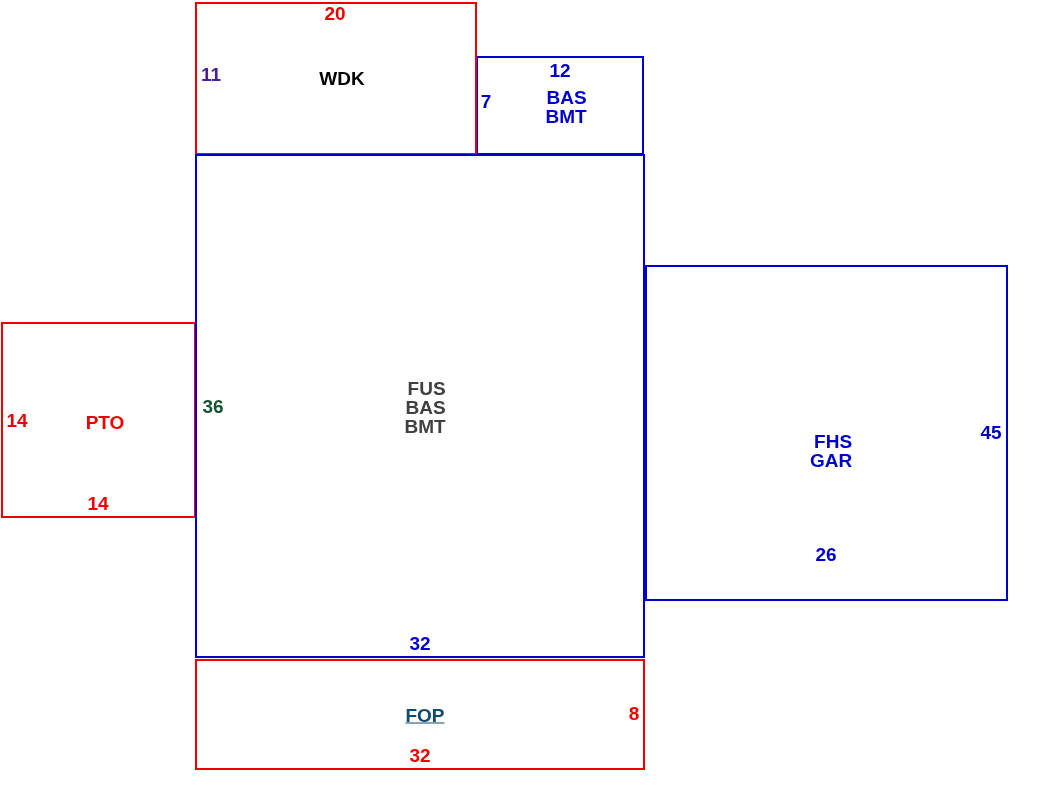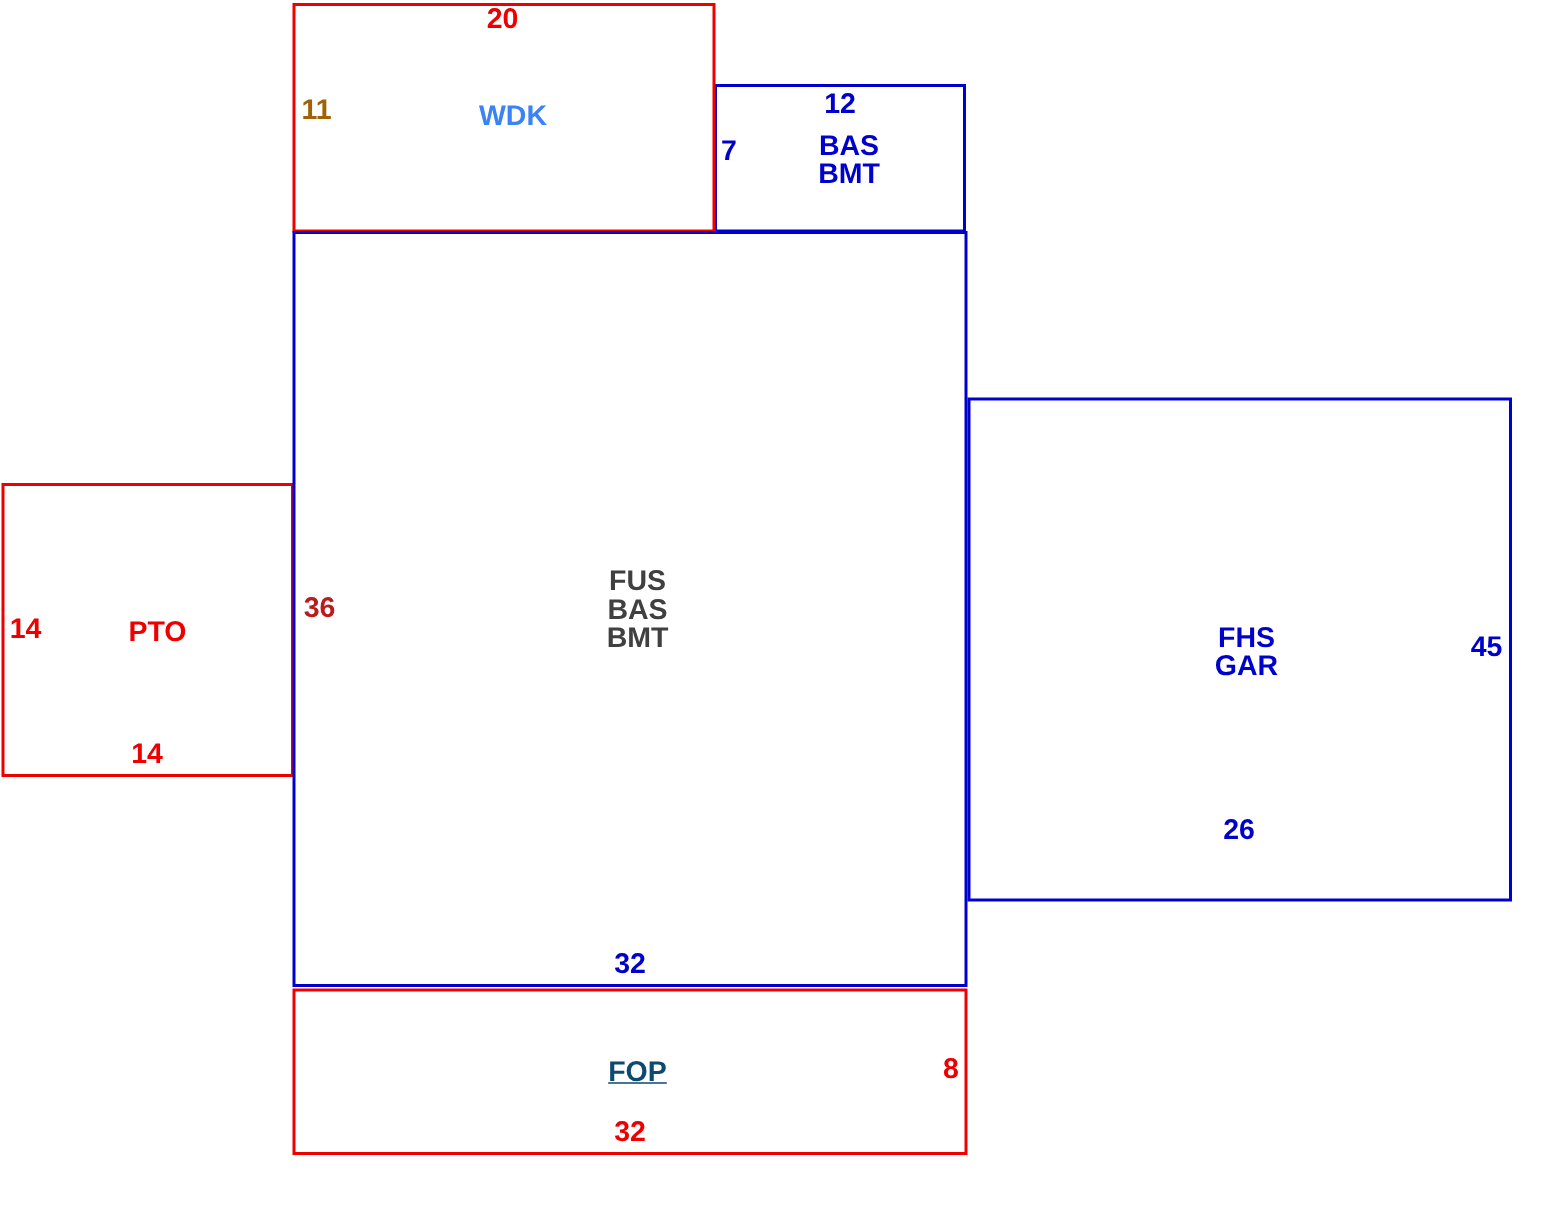--- a/index.html
+++ b/index.html
@@ -22,60 +22,60 @@
     background: transparent;
   }
   .label {
     position: absolute;
     transform: translate(-50%, -50%);
     font-family: "Liberation Sans", sans-serif;
     font-weight: bold;
     font-size: 19px;
     line-height: 19px;
     white-space: nowrap;
-    text-align: center;
+    text-align: right;
   }
 </style>
 </head>
 <body>
 
 <div id="sketch">
     <div class="room" style="left: 476px; top: 56px; width: 168px; height: 99px; border-color: rgb(0, 0, 204);"></div>
     <div class="room" style="left: 195px; top: 2px; width: 282px; height: 153px; border-color: rgb(238, 0, 0);"></div>
     <div class="room" style="left: 1px; top: 322px; width: 195px; height: 196px; border-color: rgb(238, 0, 0);"></div>
     <div class="room" style="left: 195px; top: 659px; width: 450px; height: 111px; border-color: rgb(238, 0, 0);"></div>
     <div class="room" style="left: 645px; top: 265px; width: 363px; height: 336px; border-color: rgb(0, 0, 204);"></div>
     <div class="room" style="left: 195px; top: 154px; width: 450px; height: 504px; border-color: rgb(0, 0, 204);"></div>
     <div class="label" style="left: 566px; top: 107px; color: rgb(0, 0, 204);">
       <div>BAS</div>
       <div>BMT</div>
     </div>
-    <div class="label" style="left: 342px; top: 78px; color: #3b82f6;">
+    <div class="label" style="left: 342px; top: 78px; color: #000000;">
       <div>WDK</div>
     </div>
     <div class="label" style="left: 105px; top: 422px; color: rgb(238, 0, 0);">
       <div>PTO</div>
     </div>
     <div class="label" style="left: 425px; top: 715px; color: #0c4a6e; text-decoration: underline;">
       <div>FOP</div>
     </div>
-    <div class="label" style="left: 831px; top: 435px; color: rgb(0, 0, 204);">
+    <div class="label" style="left: 831px; top: 451px; color: rgb(0, 0, 204);">
       <div>FHS</div>
       <div>GAR</div>
     </div>
     <div class="label" style="left: 425px; top: 407px; color: #404040;">
       <div>FUS</div>
       <div>BAS</div>
       <div>BMT</div>
     </div>
     <div class="label" style="left: 335px; top: 13px; color: rgb(238, 0, 0);">20</div>
-    <div class="label" style="left: 211px; top: 74px; color: #a16207;">11</div>
+    <div class="label" style="left: 211px; top: 74px; color: #4c1d95;">11</div>
     <div class="label" style="left: 560px; top: 70px; color: rgb(0, 0, 204);">12</div>
     <div class="label" style="left: 486px; top: 101px; color: rgb(0, 0, 204);">7</div>
-    <div class="label" style="left: 213px; top: 406px; color: #b91c1c;">36</div>
+    <div class="label" style="left: 213px; top: 406px; color: #14532d;">36</div>
     <div class="label" style="left: 420px; top: 643px; color: rgb(0, 0, 204);">32</div>
     <div class="label" style="left: 17px; top: 420px; color: rgb(238, 0, 0);">14</div>
     <div class="label" style="left: 98px; top: 503px; color: rgb(238, 0, 0);">14</div>
     <div class="label" style="left: 991px; top: 432px; color: rgb(0, 0, 204);">45</div>
     <div class="label" style="left: 826px; top: 554px; color: rgb(0, 0, 204);">26</div>
     <div class="label" style="left: 634px; top: 713px; color: rgb(238, 0, 0);">8</div>
     <div class="label" style="left: 420px; top: 755px; color: rgb(238, 0, 0);">32</div>
   </div>
 
 </body></html>

